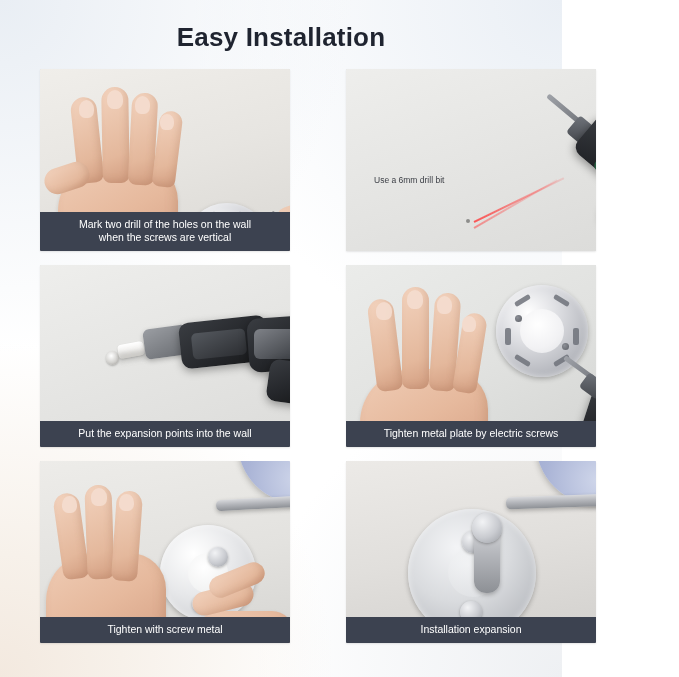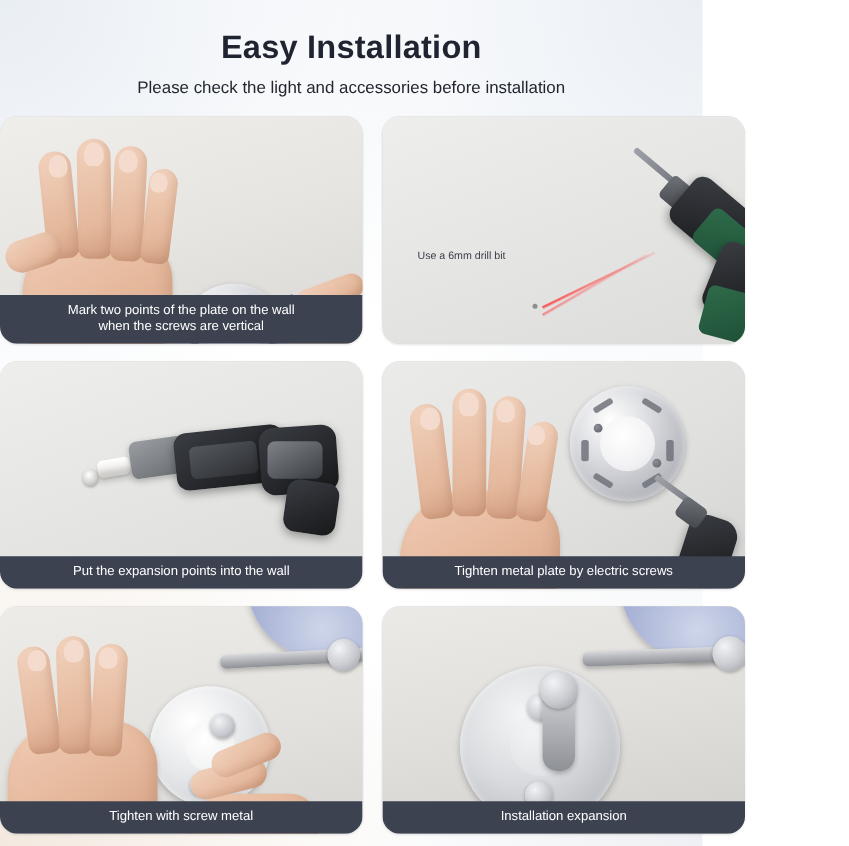--- a/index.html
+++ b/index.html
@@ -44,24 +44,25 @@
     margin: 16px auto 0 auto;
     width: 596px;
     display: grid;
     grid-template-columns: 290px 290px;
     grid-template-rows: repeat(3, 182px);
     column-gap: 16px;
     row-gap: 14px;
   }
   .card {
     position: relative;
-    border-radius: 14px;
+    border-radius: 1px;
     overflow: hidden;
     background: #d9dadd;
     box-shadow: 0 1px 2px rgba(0,0,0,0.10);
+    margin-left: 40px;
   }
   .photo {
     position: absolute;
     inset: 0;
   }
   .caption {
     position: absolute;
     left: 0;
     right: 0;
     bottom: 0;
@@ -212,21 +213,20 @@
     box-shadow: 0 1px 3px rgba(0,0,0,0.3);
   }
 </style>
 </head>
 <body>
 
 <div class="page">
 
   <div class="heading">
     <div class="title">Easy Installation</div>
-    <div class="subtitle">Please check the light and accessories before installation</div>
   </div>
 
   <div class="grid">
 
     <div class="card">
       <div class="photo">
         <div class="wall warm"></div>
 
         <div class="hand" style="left:18px; top:92px; width:120px; height:95px; border-radius:50px 40px 20px 20px;"></div>
         <div class="finger" style="left:34px; top:28px; width:26px; height:86px; transform:rotate(-6deg);"></div>
@@ -248,21 +248,21 @@
 
           <div class="screwhole" style="left:16px; top:26px;"></div>
 
         </div>
 
         <div class="hand" style="left:226px; top:168px; width:82px; height:60px; border-radius:40px 30px 14px 14px;"></div>
         <div class="finger" style="left:222px; top:150px; width:58px; height:22px; border-radius:12px; transform:rotate(-12deg);"></div>
         <div class="finger" style="left:236px; top:132px; width:56px; height:20px; border-radius:12px; transform:rotate(-20deg);"></div>
         <div style="position:absolute; left:214px; top:146px; width:22px; height:5px; background:#4e5156; border-radius:2px; transform:rotate(-22deg);"></div>
       </div>
-      <div class="caption two-line">Mark two points of the plate on the wall
+      <div class="caption two-line">Mark two drill of the holes on the wall
 when the screws are vertical</div>
     </div>
 
     <div class="card">
       <div class="photo">
         <div class="wall"></div>
         <div class="dot-mark" style="left:120px; top:150px;"></div>
 
         <div class="laser" style="left:128px; top:152px; width:100px; transform:rotate(-26deg); transform-origin:left center;"></div>
         <div class="laser" style="left:128px; top:158px; width:96px; transform:rotate(-30deg); transform-origin:left center; opacity:0.6;"></div>

